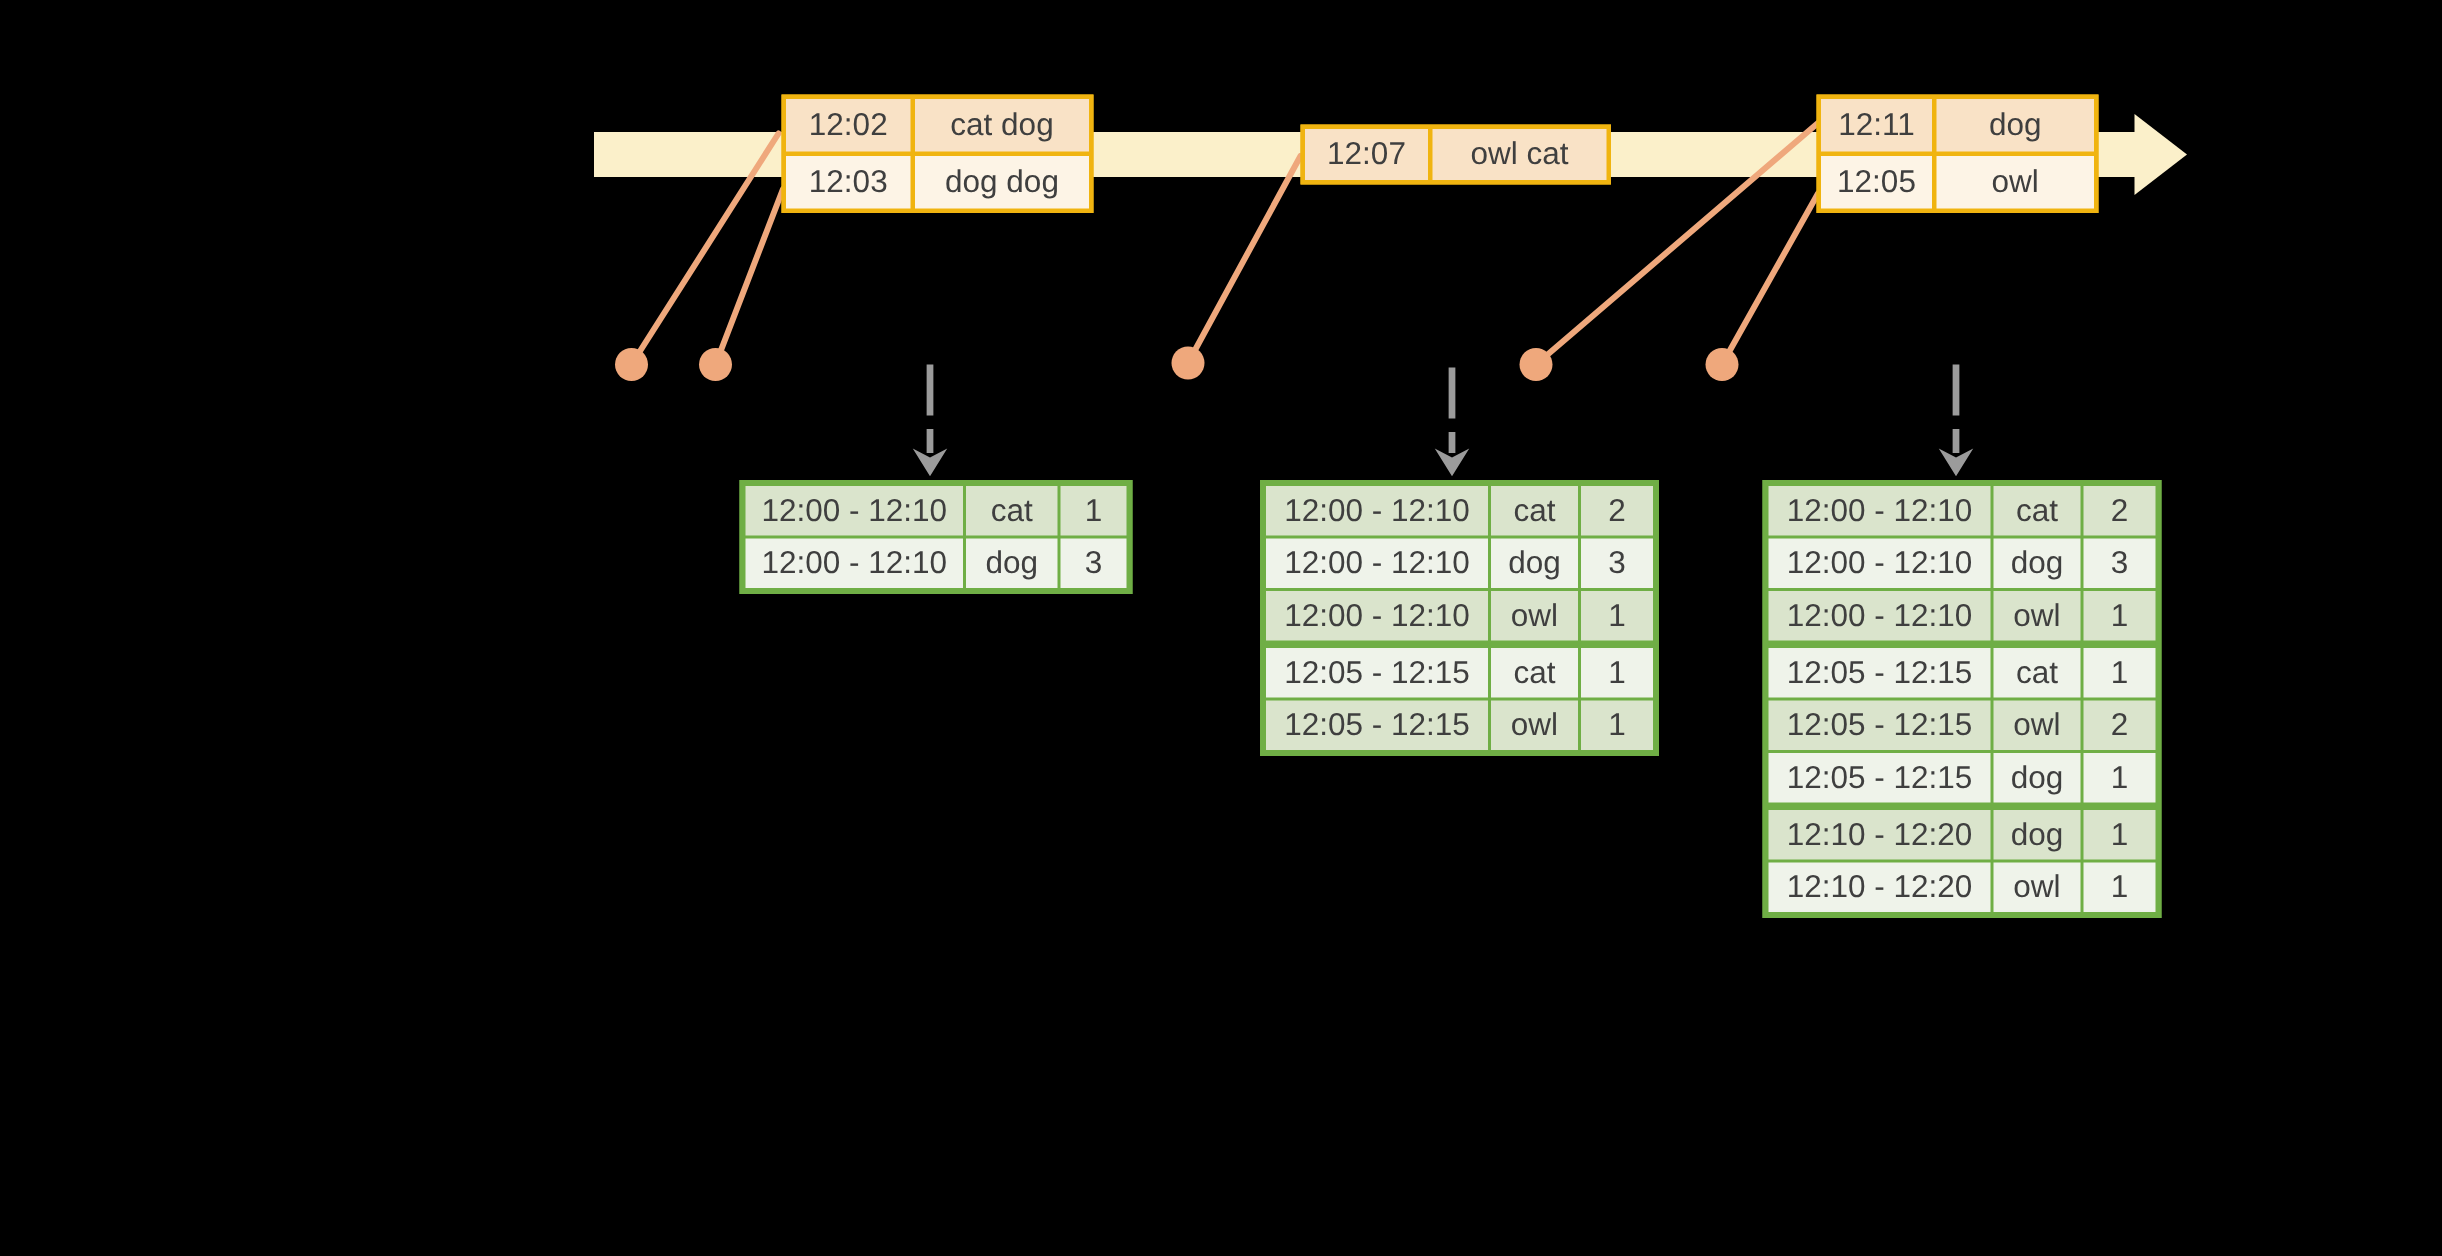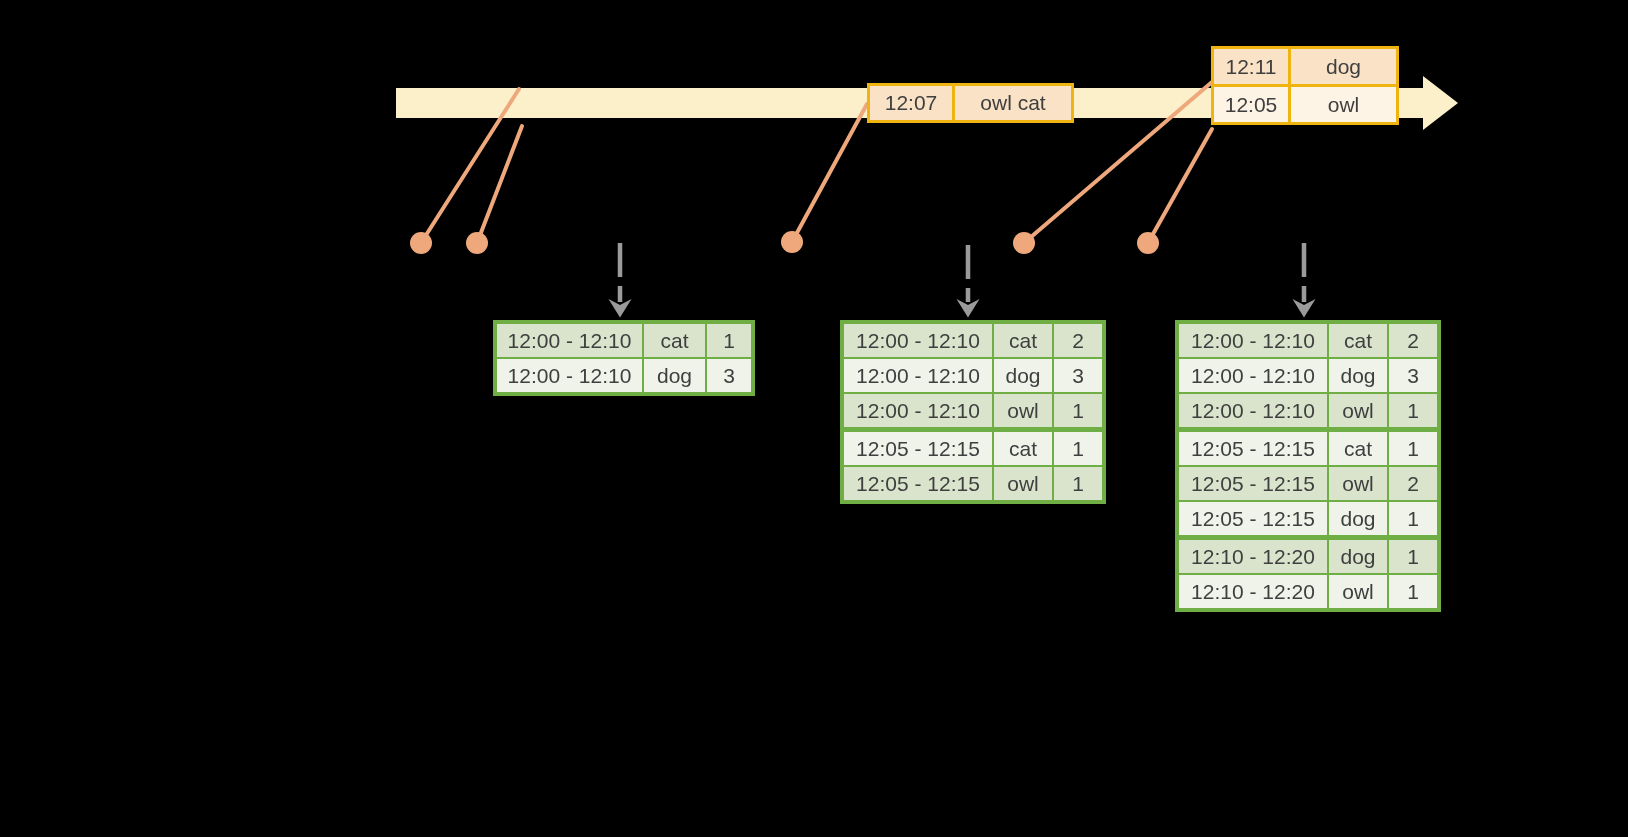--- a/index.html
+++ b/index.html
@@ -15,21 +15,21 @@
 
   
   .event-box{position:absolute;background:#F0B410;border:3px solid #F0B410;
       display:grid;grid-gap:3px;font-size:21px;}
   .event-box .cell{display:flex;align-items:center;justify-content:center;height:35px;}
   .event-box .r0{background:#F9E2C6;}
   .event-box .r1{background:#FDF4E6;}
   #box1{left:521px;top:63px;width:202px;grid-template-columns:83px 1fr;}
   #box2{left:867px;top:83px;width:201px;grid-template-columns:82px 1fr;}
   #box2 .cell{height:34px;}
-  #box3{left:1211px;top:46px;width:182px;grid-template-columns:74px 1fr;}
+  #box3{left:1211px;top:63px;width:182px;grid-template-columns:74px 1fr;}
 
   
   .rtable{position:absolute;background:#6FAE45;border:4px solid #6FAE45;font-size:21px;}
   .rtable .trow{display:grid;grid-gap:2px;background:#6FAE45;margin-top:2px;}
   .rtable .trow:first-child{margin-top:0;}
   .rtable .trow.group-start{margin-top:5px;}
   .rtable .tcell{display:flex;align-items:center;justify-content:center;height:33px;}
   .rtable .trow.dark .tcell{background:#DAE4CC;}
   .rtable .trow.light .tcell{background:#EFF3EA;}
   #table1{left:493px;top:320px;width:254px;}
@@ -67,20 +67,26 @@
       <line x1="968" y1="245" x2="968" y2="302" stroke-dasharray="34 9"></line>
       <line x1="1304" y1="243" x2="1304" y2="302" stroke-dasharray="34 9"></line>
     </g>
     <g fill="#9B9B9B" stroke="none">
       <path d="M 608.5 299 L 620 317.5 L 631.5 299 L 620 305 Z"></path>
       <path d="M 956.5 299 L 968 317.5 L 979.5 299 L 968 305 Z"></path>
       <path d="M 1292.5 299 L 1304 317.5 L 1315.5 299 L 1304 305 Z"></path>
     </g>
   </svg>
 
+  <div class="event-box" id="box1">
+    <div class="cell r0">12:02</div>
+    <div class="cell r0">cat dog</div>
+    <div class="cell r1">12:03</div>
+    <div class="cell r1">dog dog</div>
+  </div>
 
   <div class="event-box" id="box2">
     <div class="cell r0">12:07</div>
     <div class="cell r0">owl cat</div>
   </div>
 
   <div class="event-box" id="box3">
     <div class="cell r0">12:11</div>
     <div class="cell r0">dog</div>
     <div class="cell r1">12:05</div>

